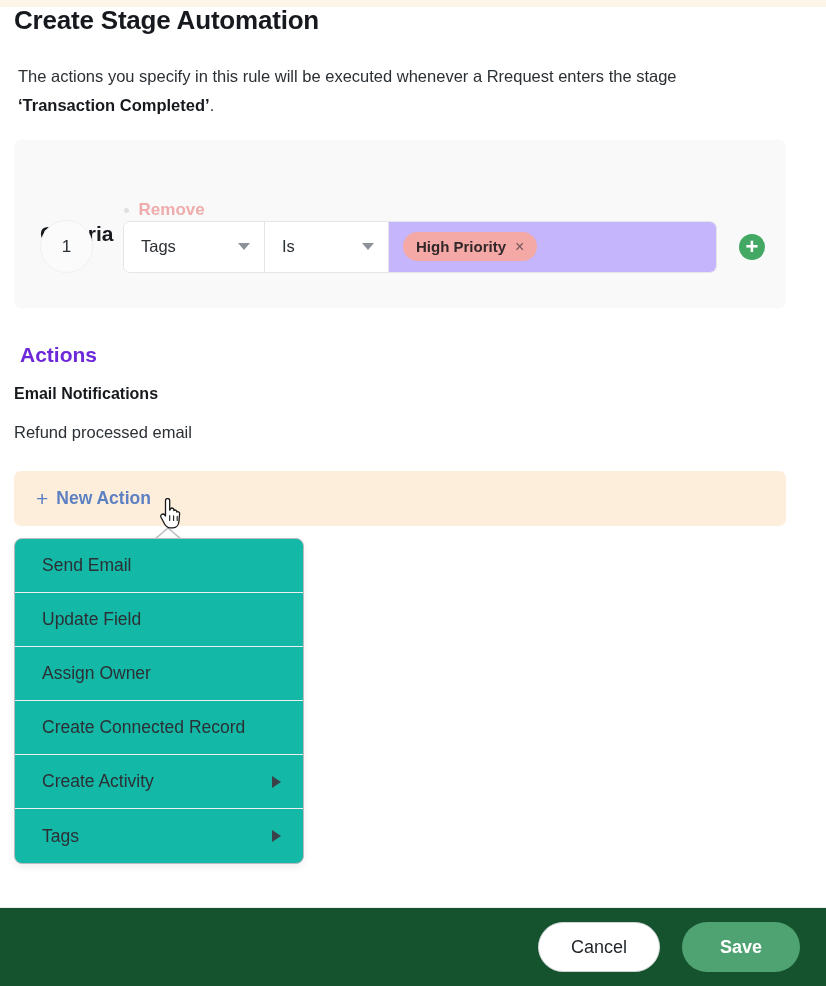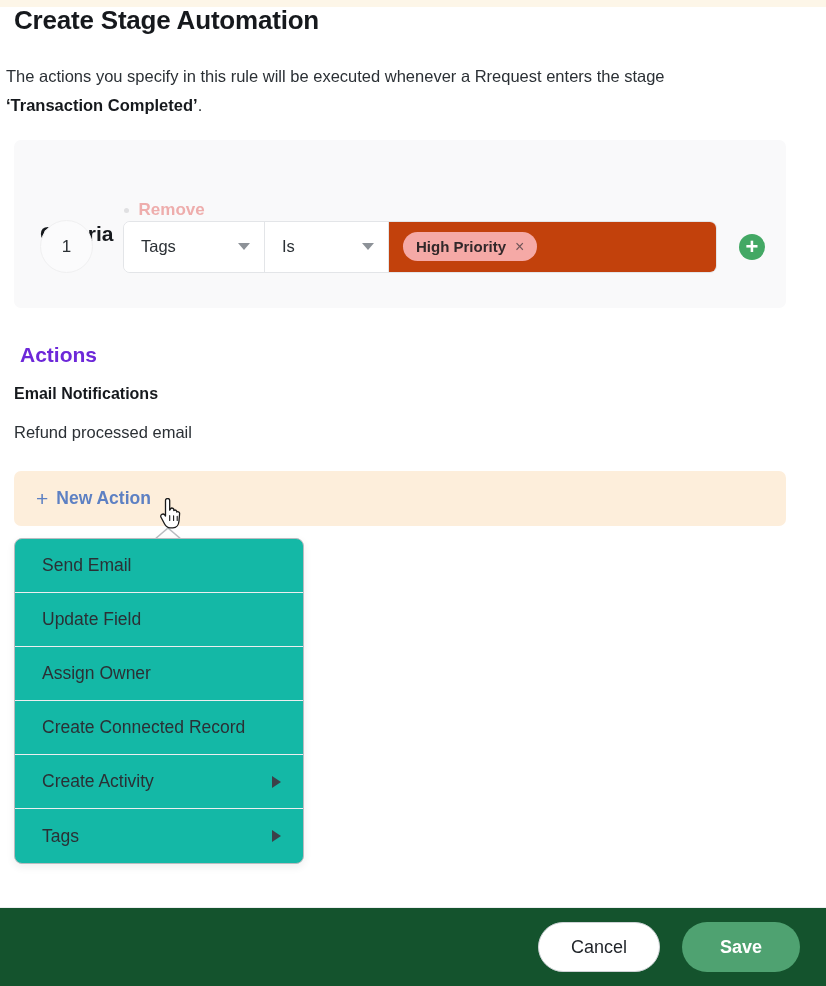--- a/index.html
+++ b/index.html
@@ -54,21 +54,21 @@
     font-size: 15.5px;
     font-weight: bold;
     padding: 9px 18px;
     border-radius: 22px;
     white-space: nowrap;
   }
 
   
   .description {
     position: absolute;
-    left: 6px;
+    left: 18px;
     top: 62px;
     width: 700px;
     font-size: 16.5px;
     line-height: 29px;
     color: #2b3035;
   }
   .description b {
     font-weight: bold;
     color: #16191d;
   }
@@ -162,21 +162,21 @@
     border-right: 6px solid transparent;
     border-top: 7px solid #8d9298;
     margin-left: 8px;
   }
   .value-cell {
     width: 327px;
     display: flex;
     align-items: center;
     padding: 0 14px;
     box-sizing: border-box;
-    background: #c2410c;
+    background: #c4b5fd;
     cursor: text;
   }
   .tag-chip {
     display: inline-flex;
     align-items: center;
     gap: 9px;
     background: #f5a9a6;
     color: #32282a;
     font-size: 15px;
     font-weight: bold;

